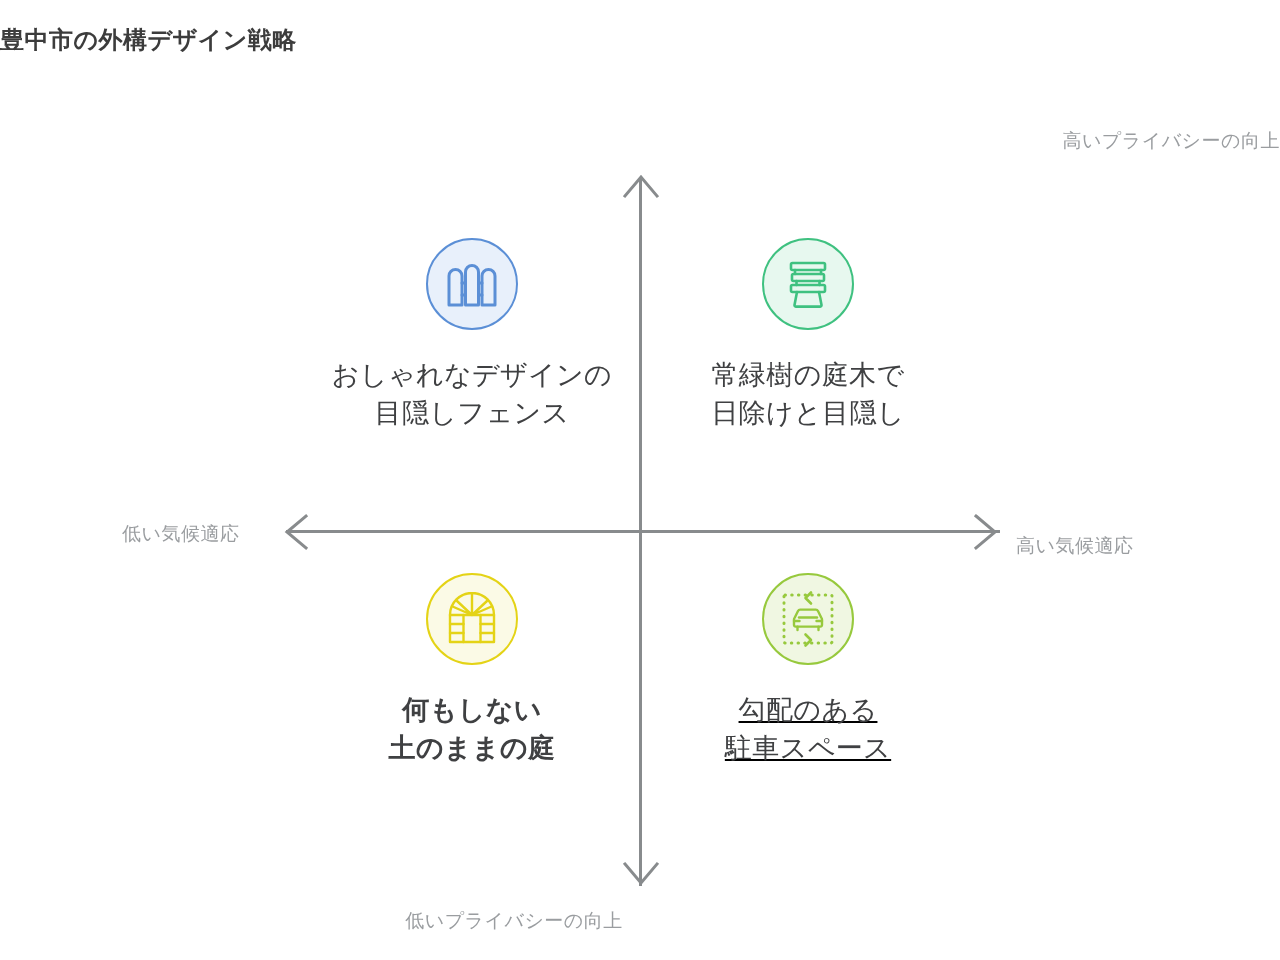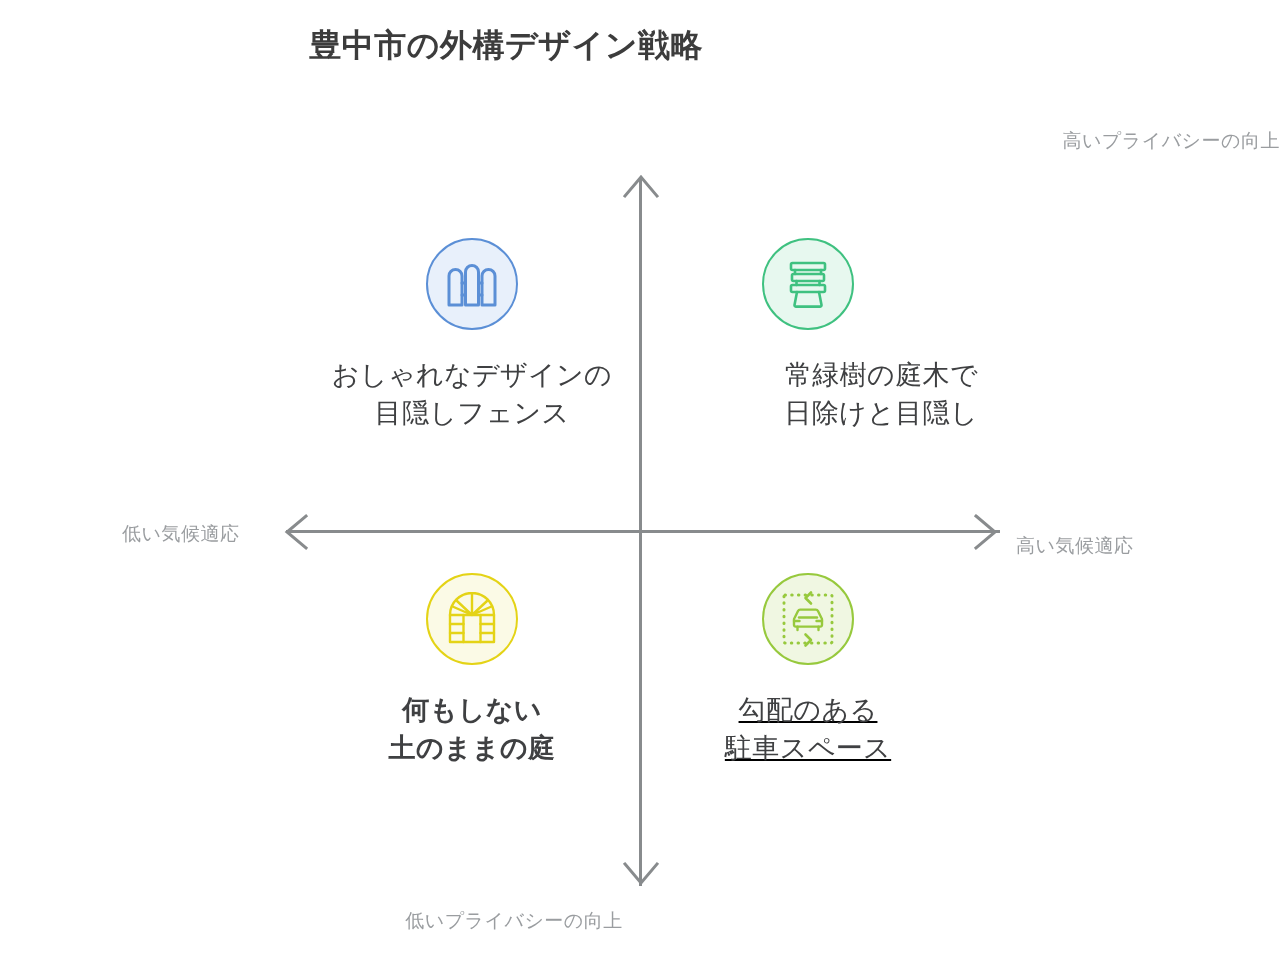--- a/index.html
+++ b/index.html
@@ -6,22 +6,22 @@
   html, body {
     width:1280px; height:960px;
     background:#ffffff;
     font-family:"Liberation Sans","DejaVu Sans",sans-serif;
     overflow:hidden;
   }
   #canvas { position:relative; width:1280px; height:960px; }
 
   .title {
     position:absolute; top:24px; left:0; width:1012px;
-    text-align:center;
-    font-size:32px; font-weight:bold; letter-spacing:0.5px;
+    text-align:left;
+    font-size:24px; font-weight:bold; letter-spacing:0.5px;
     color:#3c3c3c;
     white-space:nowrap;
   }
 
   
   .axis-v {
     position:absolute;
     left:639px; top:178px;
     width:3px; height:708px;
     background:#888b8d;
@@ -58,21 +58,21 @@
   }
   .item .badge svg { display:block; }
   .item .caption {
     font-size:27px; line-height:1.42;
     color:#3f4042;
     letter-spacing:0.4px;
     white-space:pre-line;
   }
 
   #item-tl { left:302px; top:238px; }
-  #item-tr { left:638px; top:238px;text-align:right; }
+  #item-tr { left:638px; top:238px; }
   #item-bl { left:302px; top:573px;font-weight:bold; }
   #item-br { left:638px; top:573px;text-decoration:underline; }
 </style>
 </head>
 <body>
 
 <div id="canvas">
 
   <div class="title">豊中市の外構デザイン戦略</div>
 

